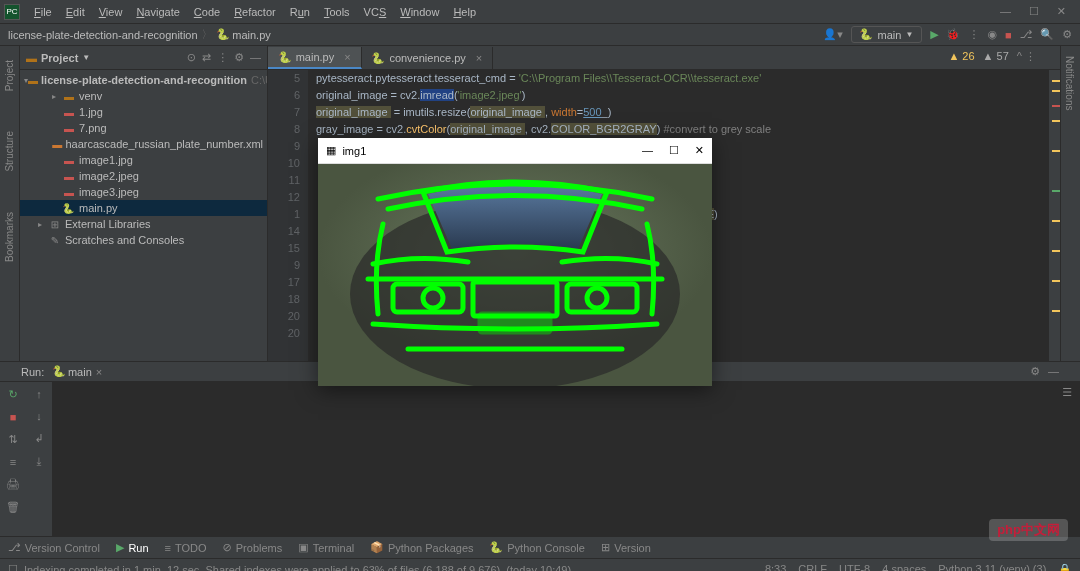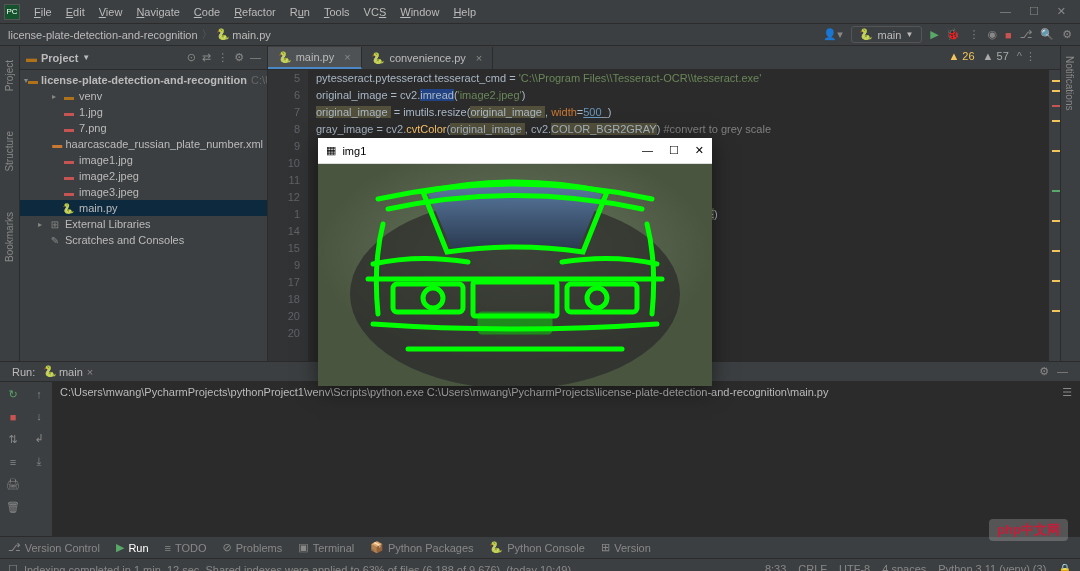--- a/index.html
+++ b/index.html
@@ -50,21 +50,21 @@
 .code .bg-hl { background: #214283; }
 .code .bg-warn { background: #52503a; }
 .inspections { position: absolute; right: 24px; top: 4px; color: #bbb; font-size: 10px; display: flex; gap: 8px; }
 .minimap { width: 12px; background: #3c3f41; border-left: 1px solid #2b2b2b; position: relative; }
 .minimap .mark { position: absolute; right: 0; width: 8px; height: 2px; }
 
 .right-gutter { width: 20px; background: #3c3f41; border-left: 1px solid #2b2b2b; }
 .right-gutter .vtext { writing-mode: vertical-rl; font-size: 10px; color: #888; margin-top: 10px; margin-left: 3px; }
 
 .run-panel { height: 175px; border-top: 1px solid #2b2b2b; background: #2b2b2b; display: flex; flex-direction: column; }
-.run-header { height: 20px; background: #3c3f41; display: flex; align-items: center; padding: 0 12px; border-bottom: 1px solid #2b2b2b; }
+.run-header { height: 20px; background: #3c3f41; display: flex; align-items: center; padding: 0 21px; border-bottom: 1px solid #2b2b2b; }
 .run-header .right { margin-left: auto; display: flex; gap: 8px; color: #888; }
 .run-body { flex: 1; display: flex; }
 .run-left-tools { width: 52px; background: #3c3f41; display: flex; }
 .run-left-col { width: 26px; display: flex; flex-direction: column; align-items: center; padding-top: 6px; gap: 10px; color: #888; }
 .run-output { flex: 1; padding: 4px 8px; font-family: 'Consolas', monospace; font-size: 11px; color: #bbb; position: relative; }
 
 .bottom-tabs { height: 22px; background: #3c3f41; border-top: 1px solid #2b2b2b; display: flex; align-items: center; padding: 0 8px; gap: 16px; color: #888; }
 .bottom-tabs .btab { display: flex; align-items: center; gap: 4px; }
 .bottom-tabs .btab.active { color: #fff; }
 
@@ -298,21 +298,20 @@
         <span>🗑</span>
       </div>
       <div class="run-left-col">
         <span>↑</span>
         <span>↓</span>
         <span>↲</span>
         <span>⤓</span>
       </div>
     </div>
     <div class="run-output">
-      <div>C:\Users\mwang\PycharmProjects\pythonProject1\venv\Scripts\python.exe C:\Users\mwang\PycharmProjects\license-plate-detection-and-recognition\main.py</div>
       <span style="position:absolute;right:8px;top:4px;color:#888">☰</span>
     </div>
   </div>
 </div>
 
 <div class="bottom-tabs">
   <div class="btab">
       <span>⎇</span>
       <span>Version Control</span>
     </div>

